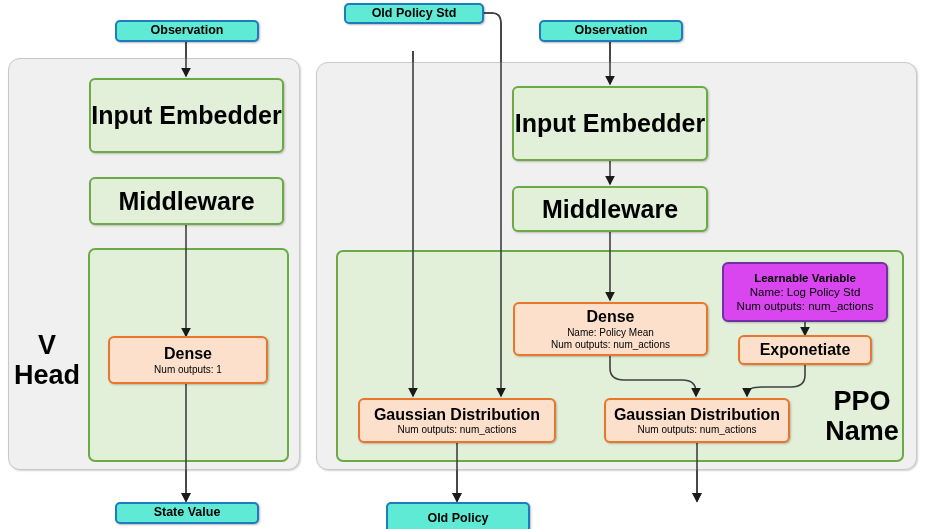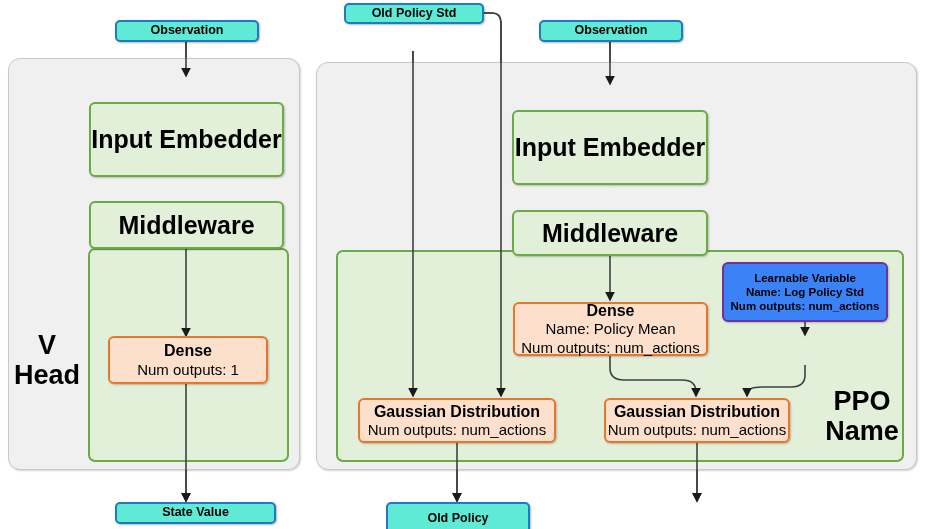--- a/index.html
+++ b/index.html
@@ -64,53 +64,52 @@
   }
   
   .green-box {
     background: #e2efd9;
     border: 2px solid #6aab45;
     border-radius: 6px;
     box-shadow: 1px 1px 2px rgba(0,0,0,0.22);
     font-size: 25px;
     font-weight: bold;
     color: #000000;
-    margin-top: 24px;
   }
   
   .orange-box {
     background: #fce0cc;
     border: 2px solid #e8762c;
     border-radius: 6px;
     box-shadow: 1px 1px 2px rgba(0,0,0,0.22);
     color: #000000;
   }
   .orange-box .ttl {
     font-size: 16px;
     font-weight: bold;
   }
   .orange-box .sub {
-    font-size: 15px;
+    font-size: 10px;
     font-weight: normal;
   }
   
   .purple-box {
-    background: #3b82f6;
+    background: #d946ef;
     border: 2px solid #7030a0;
     border-radius: 6px;
     box-shadow: 1px 1px 2px rgba(0,0,0,0.22);
     color: #000000;
   }
   .purple-box .ttl {
     font-size: 11.5px;
     font-weight: bold;
   }
   .purple-box .sub {
     font-size: 11.5px;
-    font-weight: bold;
+    font-weight: normal;
   }
   
   .head-label {
     position: absolute;
     font-size: 27px;
     font-weight: bold;
     color: #000000;
     text-align: center;
     line-height: 1.12;
     white-space: pre-line;
@@ -180,21 +179,21 @@
 
   <div class="node green-box" style="left:89px; top:177px; width:195px; height:48px;">
     <span>Middleware</span>
   </div>
 
   <div class="node orange-box" style="left:108px; top:336px; width:160px; height:48px;">
     <span class="ttl">Dense</span>
     <span class="sub">Num outputs: 1</span>
   </div>
 
-  <div class="node io-box" style="left:115px; top:502px; width:161px; height:22px;">
+  <div class="node io-box" style="left:115px; top:502px; width:144px; height:22px;">
     <span>State Value</span>
   </div>
 
   <div class="group-outer" style="left:316px; top:62px; width:601px; height:408px;"></div>
 
   <div class="group-inner" style="left:336px; top:250px; width:568px; height:212px;"></div>
 
   <div class="head-label" style="left:820px; top:386px; width:84px;">PPO
 Name</div>
 
@@ -233,20 +232,23 @@
     <span class="sub">Name: Policy Mean</span>
     <span class="sub">Num outputs: num_actions</span>
   </div>
 
   <div class="node purple-box" style="left:722px; top:262px; width:166px; height:60px;">
     <span class="ttl">Learnable Variable</span>
     <span class="sub">Name: Log Policy Std</span>
     <span class="sub">Num outputs: num_actions</span>
   </div>
 
+  <div class="node orange-box" style="left:738px; top:335px; width:134px; height:30px;">
+    <span class="ttl">Exponetiate</span>
+  </div>
 
   <div class="node orange-box" style="left:358px; top:398px; width:198px; height:45px;">
     <span class="ttl">Gaussian Distribution</span>
     <span class="sub">Num outputs: num_actions</span>
   </div>
 
   <div class="node orange-box" style="left:604px; top:398px; width:186px; height:45px;">
     <span class="ttl">Gaussian Distribution</span>
     <span class="sub">Num outputs: num_actions</span>
   </div>

